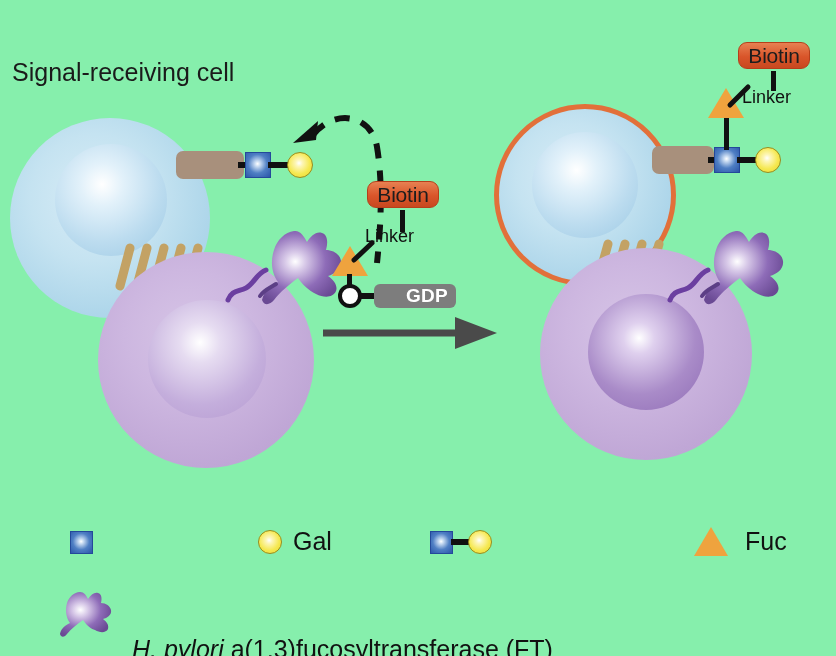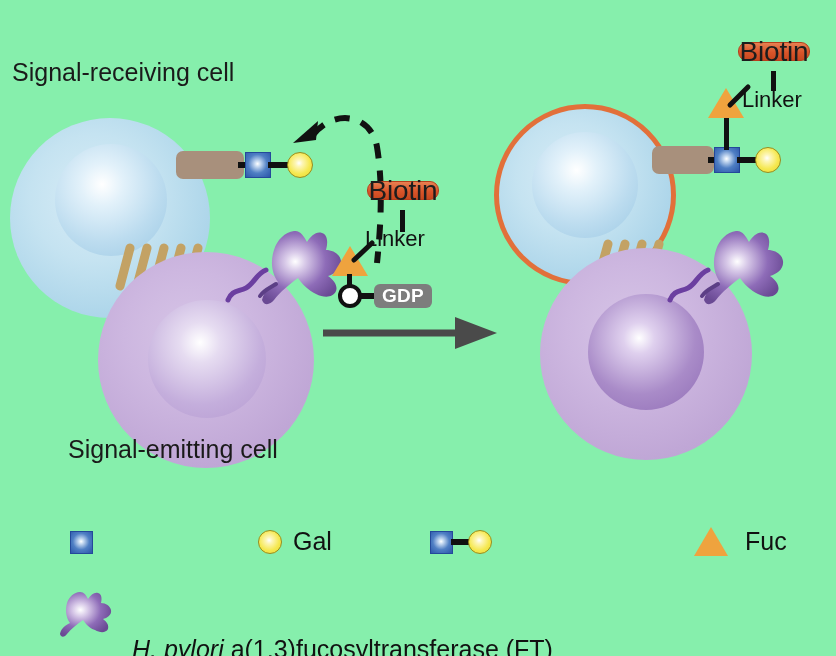--- a/index.html
+++ b/index.html
@@ -29,50 +29,51 @@
   }
   .cap-receiving { left: 12px;  top: 58px;  font-size: 25px; }
   .cap-emitting  { left: 68px;  top: 435px; font-size: 25px; }
   .cap-reaction  {
     left: 333px; top: 366px; font-size: 25px;
     color: #cc2b26;
   }
 
   .lbl-linker {
     position: absolute;
-    font-size: 22px;
+    font-size: 18px;
     color: #111111;
     white-space: nowrap;
   }
 
   
   .biotin {
     position: absolute;
-    width: 72px; height: 19px;
+    width: 72px; height: 27px;
     border-radius: 9px;
     background: linear-gradient(180deg,#e78152 0%,#d9552a 55%,#c8481f 100%);
     border: 1.5px solid #b63f1b;
     box-sizing: border-box;
     display: flex; align-items: center; justify-content: center;
-    font-size: 28px;
+    font-size: 21px;
     color: #1d1d1d;
     letter-spacing: -0.2px;
   }
 
   
   .gdp {
     position: absolute;
     width: 58px; height: 24px;
     border-radius: 6px;
     background: #7d7d7d;
     display: flex; align-items: center; justify-content: center;
     font-size: 19px;
     font-weight: bold;
     color: #ffffff;
     letter-spacing: 0.3px;
+    padding-left: 24px;
   }
 
   
   .cell-blue {
     position: absolute;
     border-radius: 50%;
     background:
       radial-gradient(circle at 42% 40%, #d8ecf6 0%, #c5e3f1 38%, #aed6ea 70%, #a5d0e6 100%);
   }
   .cell-blue.ringed {
@@ -302,21 +303,20 @@
              C42,2 46,8 49,14 C53,8 58,3 64,5 C70,7 70,15 68,22
              C75,22 82,26 83,33 C84,41 77,46 70,48 C76,52 80,58 78,63
              C75,70 66,70 58,66 C50,62 44,56 40,50 C32,56 22,64 16,72
              C12,77 6,78 4,72 Z" fill="url(#enzB)"></path>
     <path d="M18,56 C12,60 6,62 2,68" stroke="#5c3f86" stroke-width="4" fill="none" stroke-linecap="round"></path>
   </svg>
   <svg class="lyr" style="left:668px; top:268px;" width="44" height="38">
     <path d="M40,2 C30,6 28,16 20,20 C12,24 6,22 2,32" stroke="#6b3fa0" stroke-width="5" fill="none" stroke-linecap="round"></path>
   </svg>
 
-  <div class="cap cap-emitting">Signal-emitting cell</div>
 
   <div class="lg-glc" style="left:70px; top:531px;"></div>
 
   <div class="lg-gal" style="left:258px; top:530px;"></div>
   <div class="legend-label" style="left:293px; top:527px;">Gal</div>
 
   <div class="lg-glc" style="left:430px; top:531px;"></div>
   <div class="bond" style="left:451px; top:539px; width:23px; height:6px;"></div>
   <div class="lg-gal" style="left:468px; top:530px;"></div>
 

